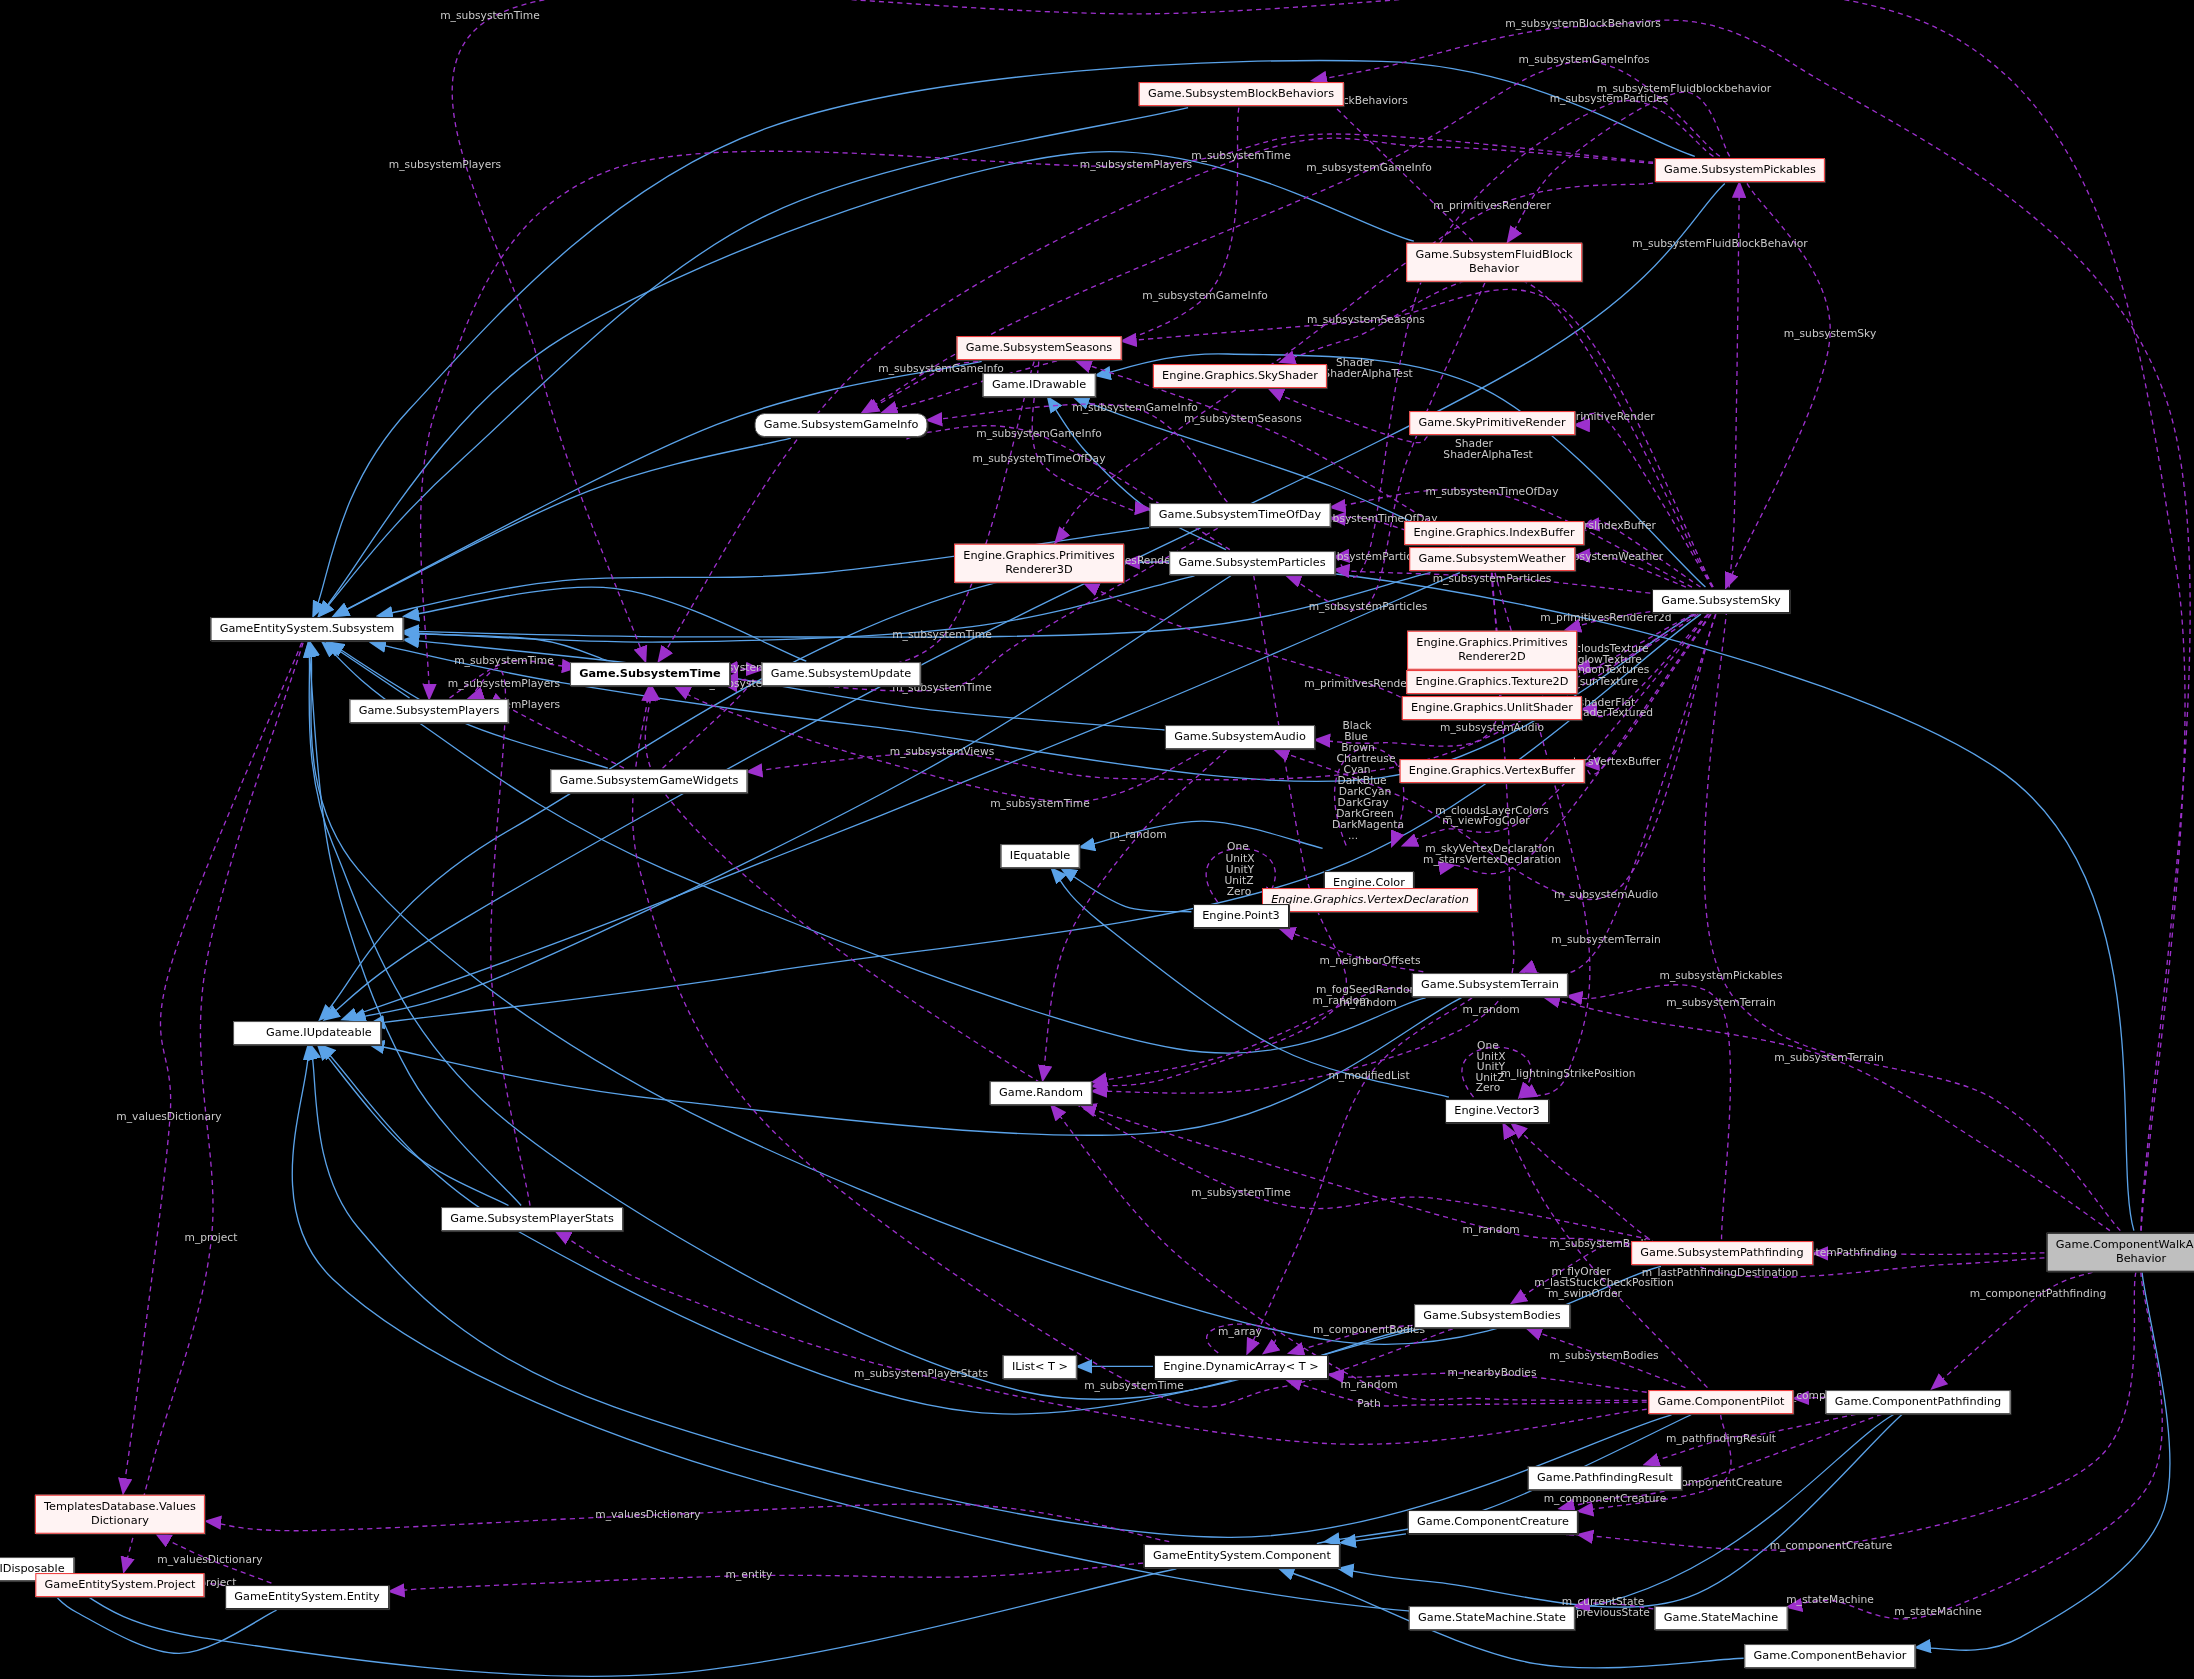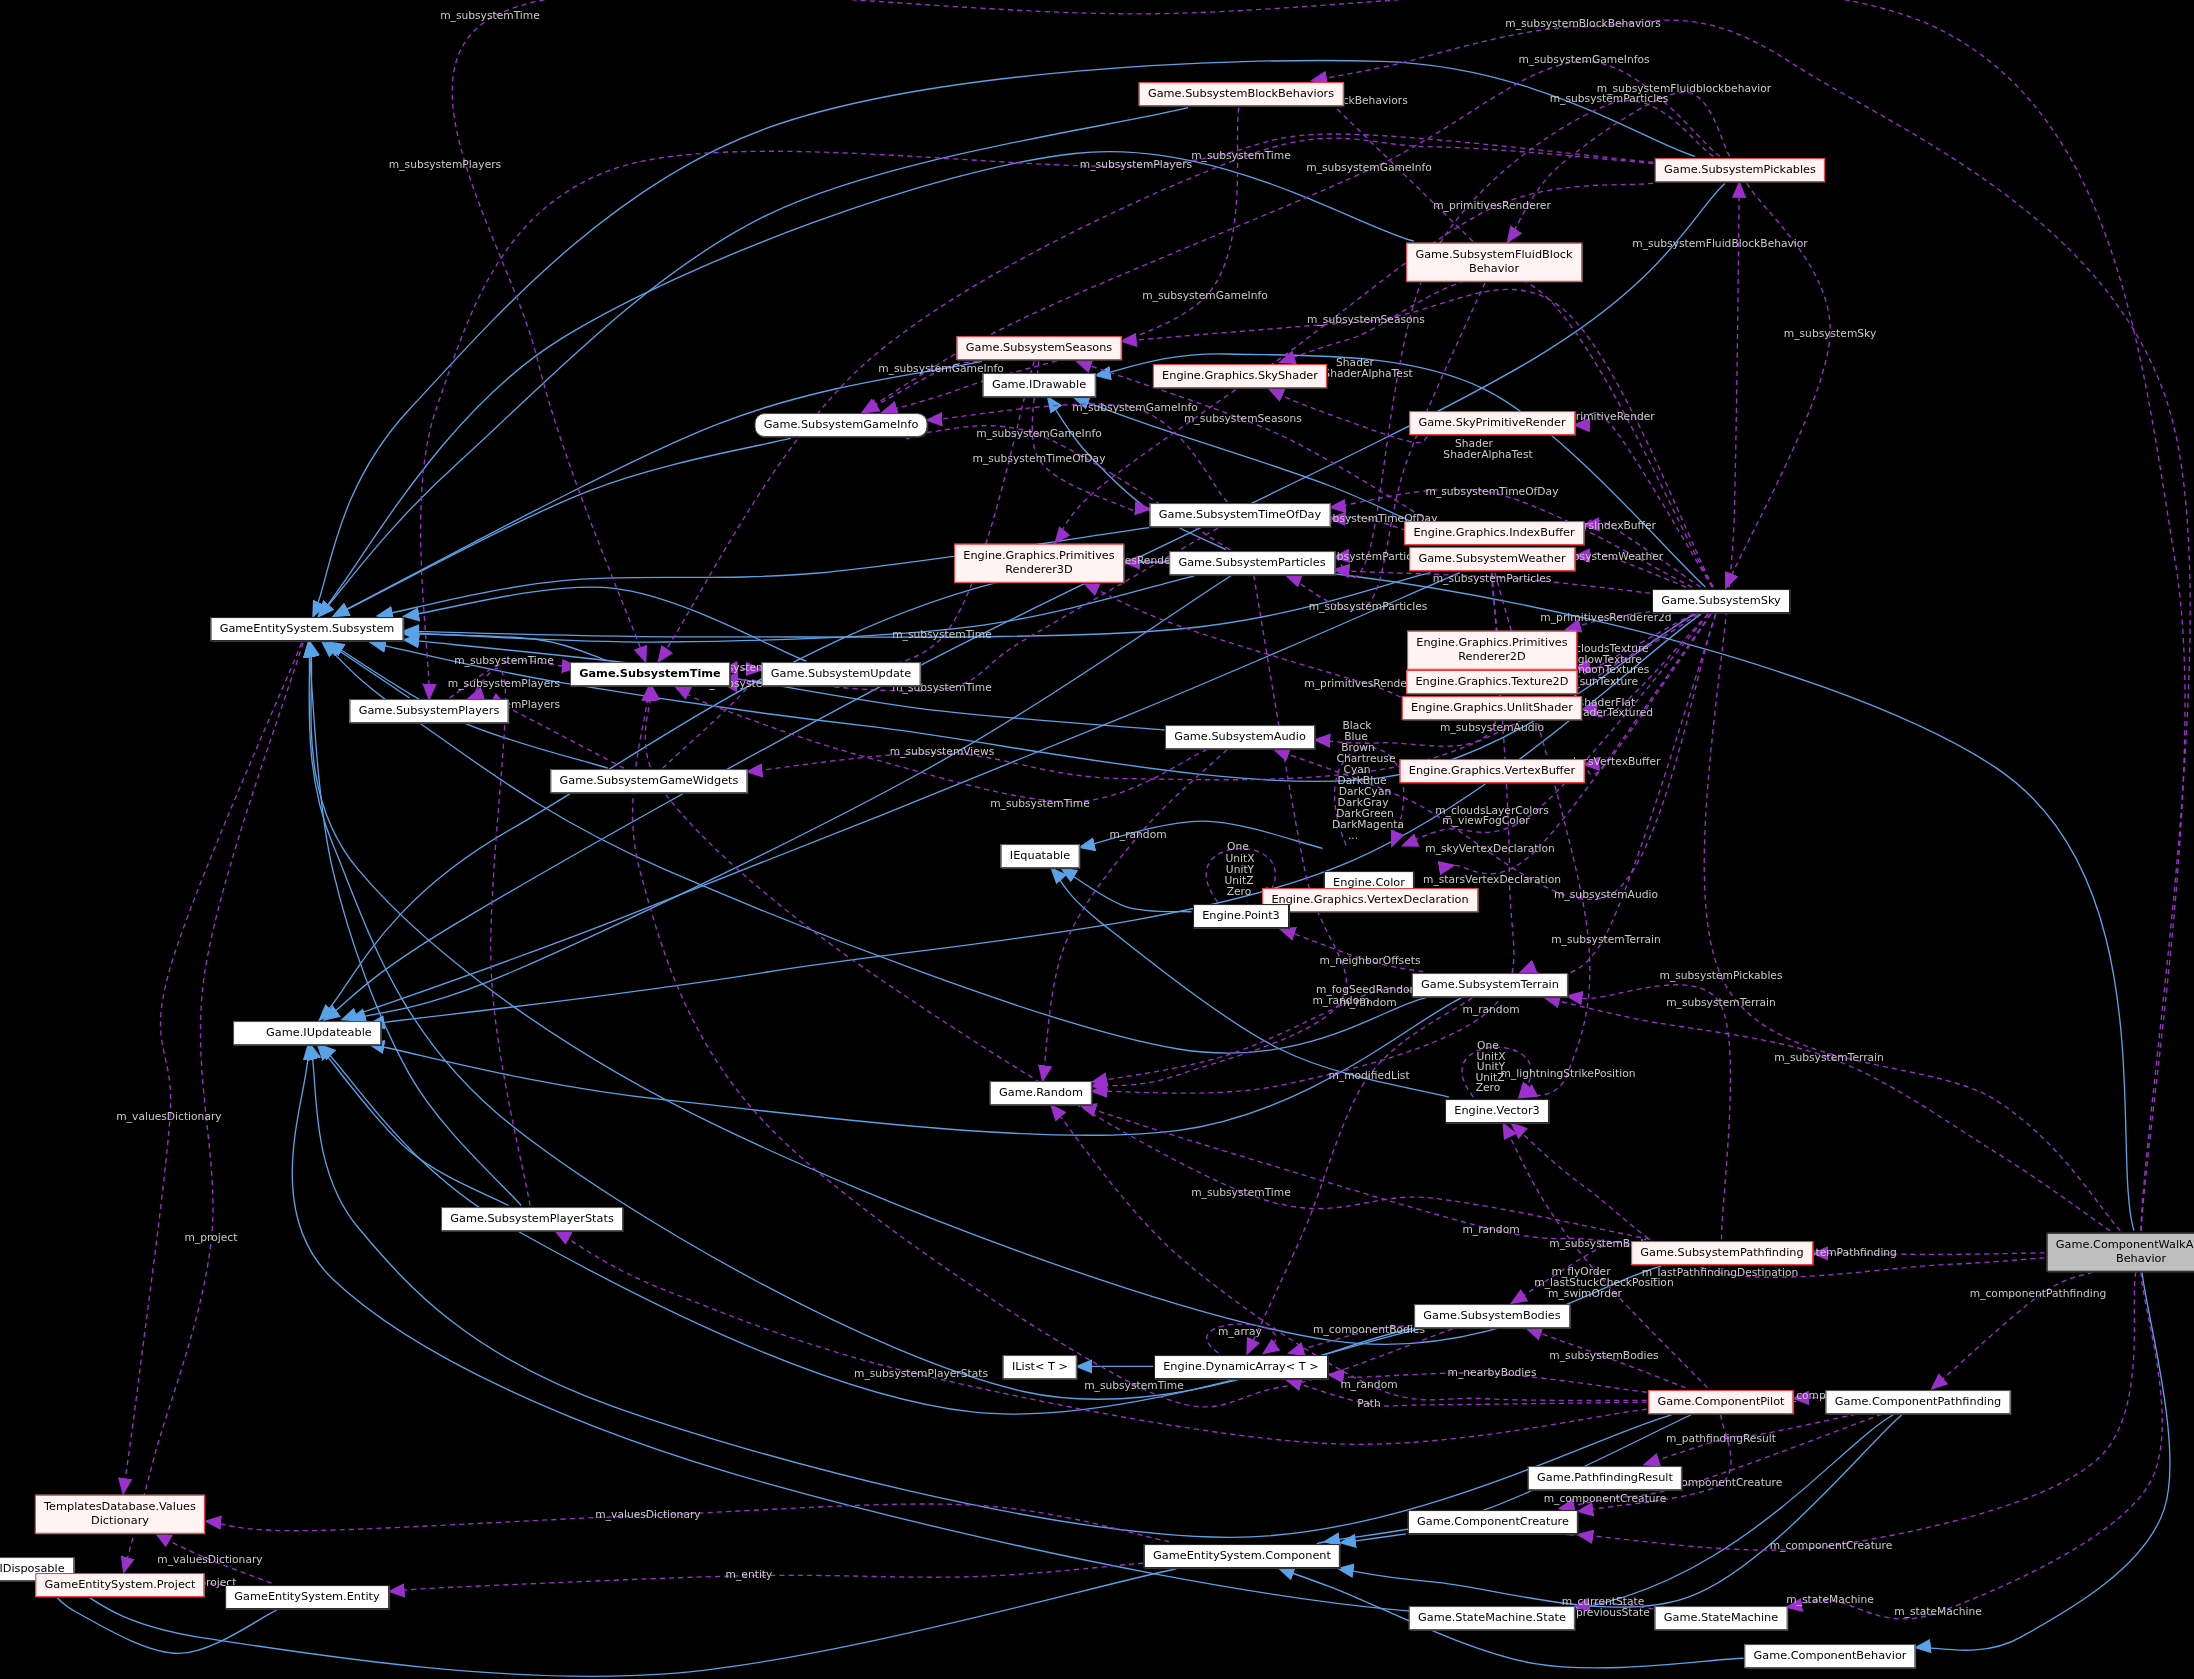--- a/index.html
+++ b/index.html
@@ -181,21 +181,21 @@
     <div class="node " style="left: 1252px; top: 563px;">Game.SubsystemParticles</div>
     <div class="node bold" style="left: 1721px; top: 601px;">Game.SubsystemSky</div>
     <div class="node red" style="left: 1492px; top: 650px;">Engine.Graphics.Primitives
 Renderer2D</div>
     <div class="node red" style="left: 1492px; top: 682px;">Engine.Graphics.Texture2D</div>
     <div class="node red" style="left: 1492px; top: 708px;">Engine.Graphics.UnlitShader</div>
     <div class="node " style="left: 1240px; top: 737px;">Game.SubsystemAudio</div>
     <div class="node red" style="left: 1492px; top: 771px;">Engine.Graphics.VertexBuffer</div>
     <div class="node " style="left: 1040px; top: 856px;">IEquatable</div>
     <div class="node bold" style="left: 1369px; top: 859px; margin-top: 24px;">Engine.Color</div>
-    <div class="node red" style="left: 1370px; top: 900px;">Engine.Graphics.VertexDeclaration</div>
+    <div class="node red" style="left: 1370px; top: 900px; font-style: italic;">Engine.Graphics.VertexDeclaration</div>
     <div class="node bold" style="left: 1241px; top: 916px;">Engine.Point3</div>
     <div class="node " style="left: 1490px; top: 985px;">Game.SubsystemTerrain</div>
     <div class="node " style="left: 307px; top: 1033px; padding-left: 32px;">Game.IUpdateable</div>
     <div class="node " style="left: 1041px; top: 1093px;">Game.Random</div>
     <div class="node bold" style="left: 1497px; top: 1111px;">Engine.Vector3</div>
     <div class="node " style="left: 532px; top: 1219px;">Game.SubsystemPlayerStats</div>
     <div class="node red" style="left: 1722px; top: 1253px;">Game.SubsystemPathfinding</div>
     <div class="node main" style="left: 2141px; top: 1252px;">Game.ComponentWalkAround
 Behavior</div>
     <div class="node " style="left: 1492px; top: 1316px;">Game.SubsystemBodies</div>
@@ -274,21 +274,21 @@
     <div class="edge-label" style="left: 1362px; top: 780px;">DarkBlue</div>
     <div class="edge-label" style="left: 1365px; top: 791px;">DarkCyan</div>
     <div class="edge-label" style="left: 1363px; top: 802px;">DarkGray</div>
     <div class="edge-label" style="left: 1365px; top: 813px;">DarkGreen</div>
     <div class="edge-label" style="left: 1368px; top: 824px;">DarkMagenta</div>
     <div class="edge-label" style="left: 1353px; top: 835px;">...</div>
     <div class="edge-label" style="left: 1492px; top: 810px;">m_cloudsLayerColors</div>
     <div class="edge-label" style="left: 1486px; top: 820px;">m_viewFogColor</div>
     <div class="edge-label" style="left: 1138px; top: 834px;">m_random</div>
     <div class="edge-label" style="left: 1490px; top: 848px;">m_skyVertexDeclaration</div>
-    <div class="edge-label" style="left: 1492px; top: 859px; margin-top: 20px;">m_starsVertexDeclaration</div>
+    <div class="edge-label" style="left: 1492px; top: 859px;">m_starsVertexDeclaration</div>
     <div class="edge-label" style="left: 1238px; top: 846px;">One</div>
     <div class="edge-label" style="left: 1240px; top: 858px;">UnitX</div>
     <div class="edge-label" style="left: 1240px; top: 869px;">UnitY</div>
     <div class="edge-label" style="left: 1239px; top: 880px;">UnitZ</div>
     <div class="edge-label" style="left: 1239px; top: 891px;">Zero</div>
     <div class="edge-label" style="left: 1606px; top: 894px;">m_subsystemAudio</div>
     <div class="edge-label" style="left: 1606px; top: 939px;">m_subsystemTerrain</div>
     <div class="edge-label" style="left: 1370px; top: 960px;">m_neighborOffsets</div>
     <div class="edge-label" style="left: 1721px; top: 975px;">m_subsystemPickables</div>
     <div class="edge-label" style="left: 1368px; top: 989px;">m_fogSeedRandom</div>

